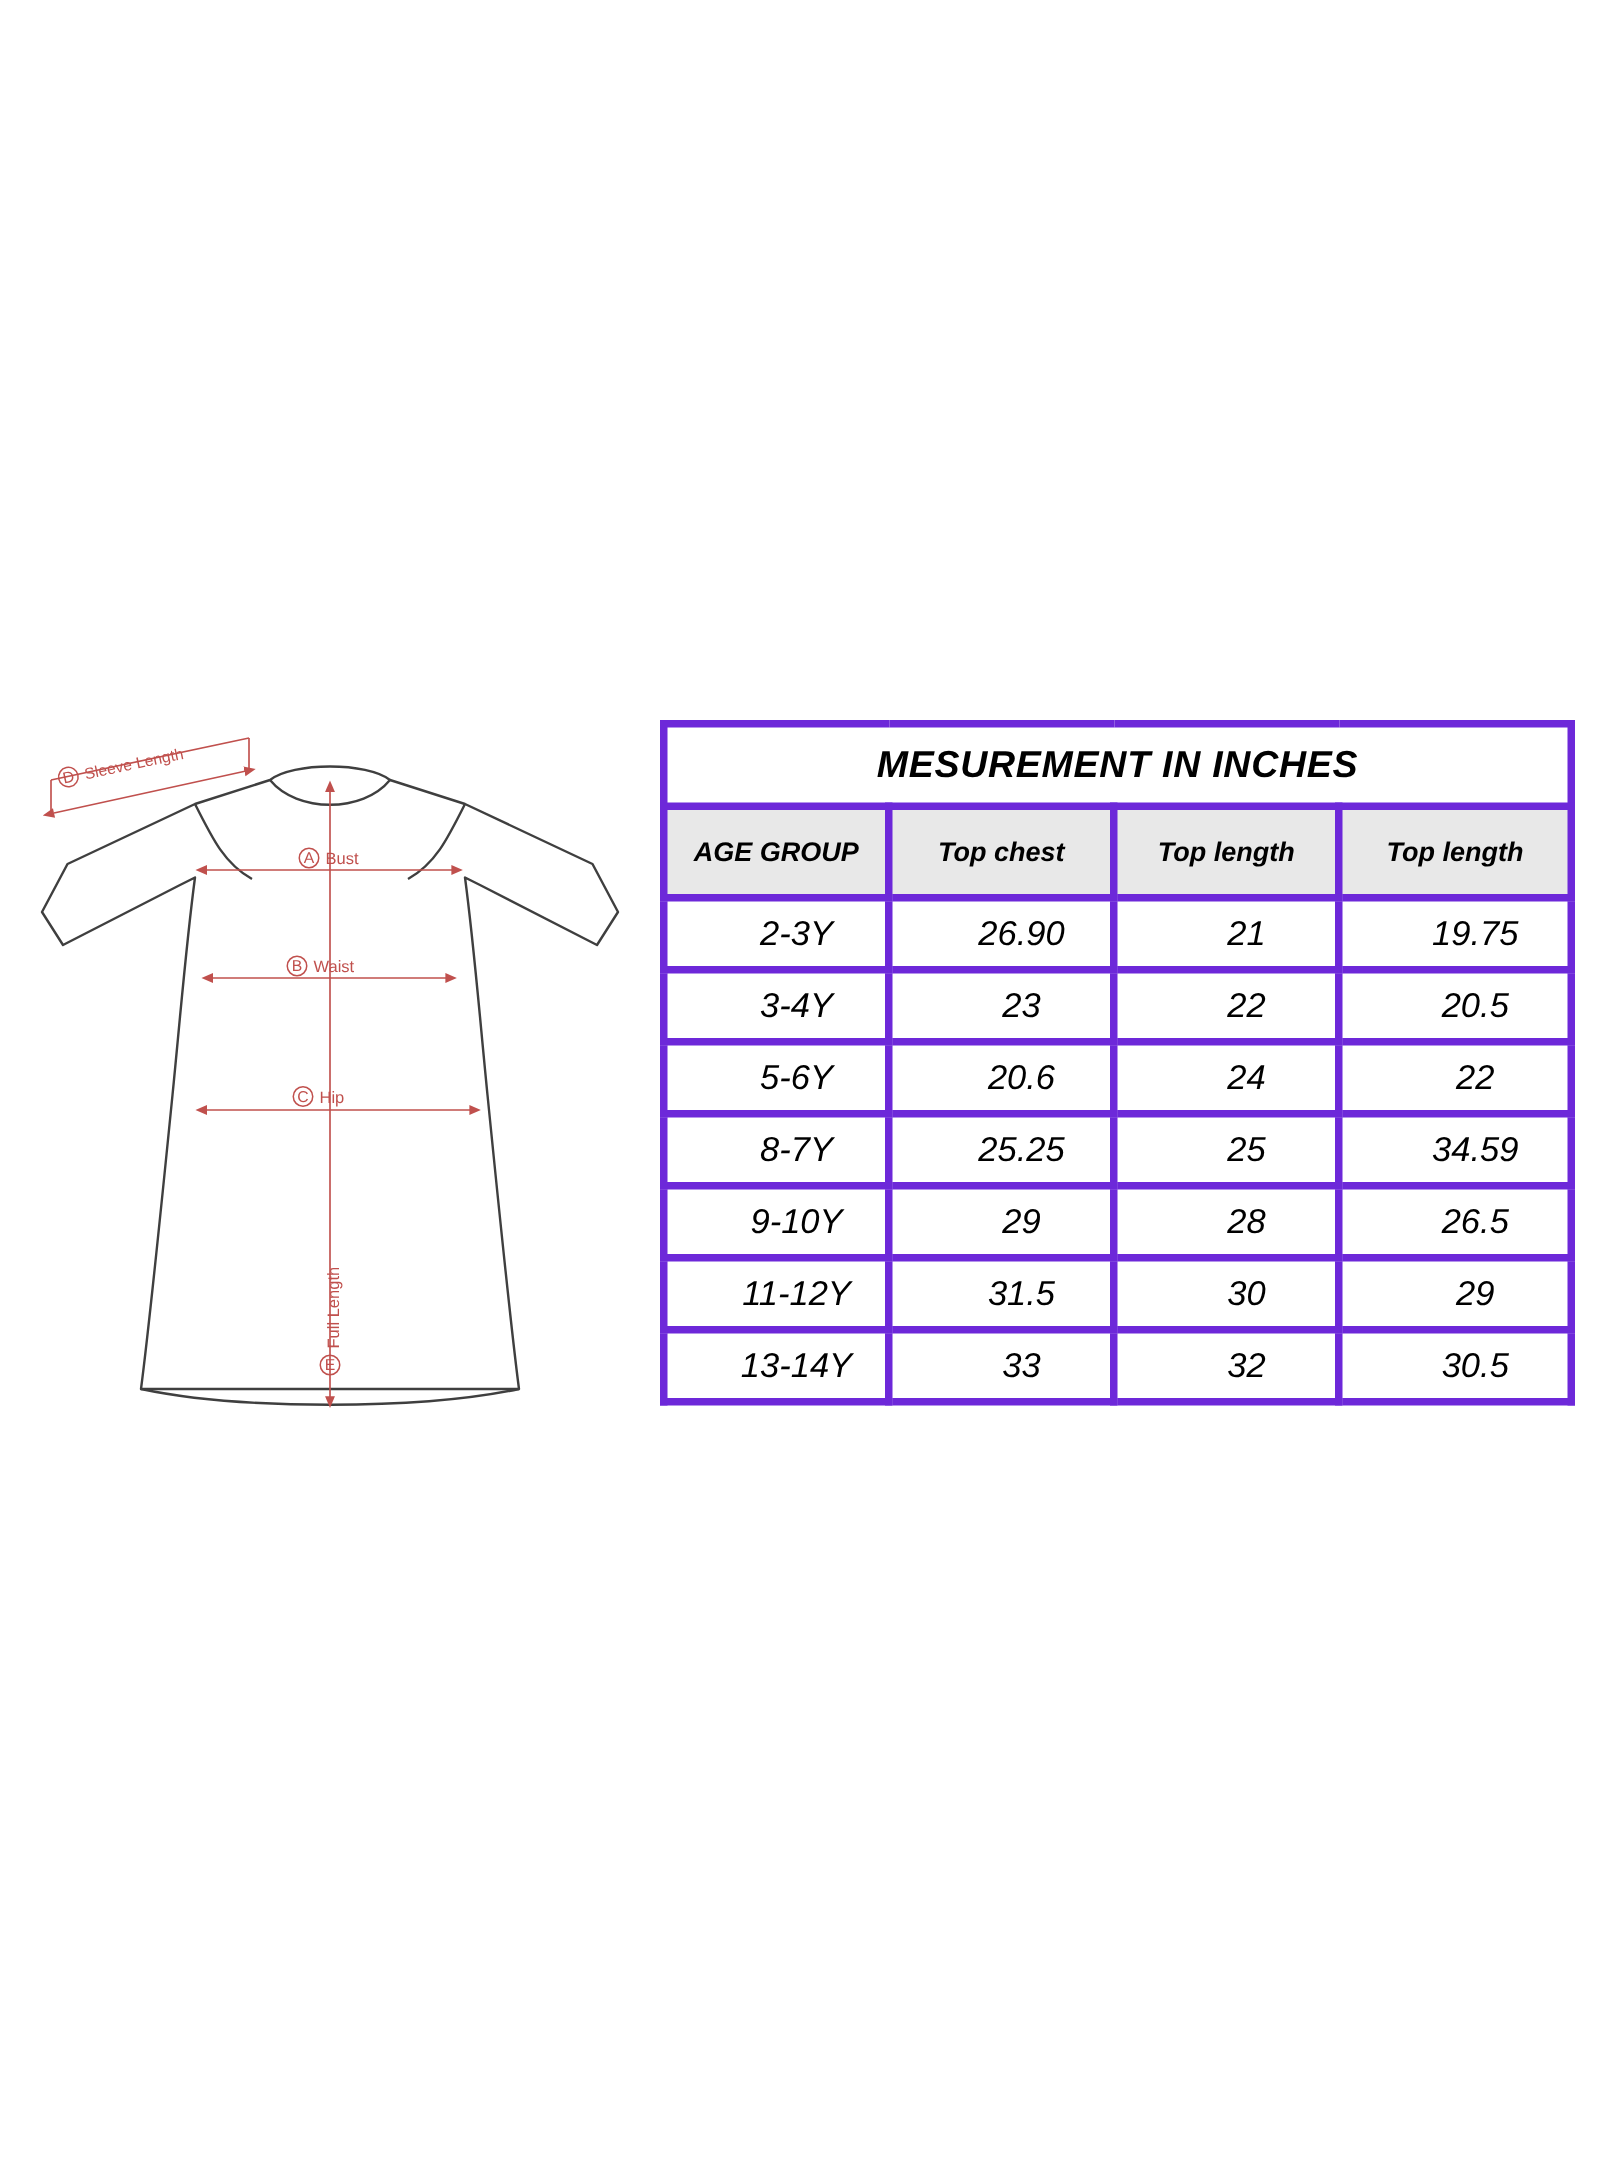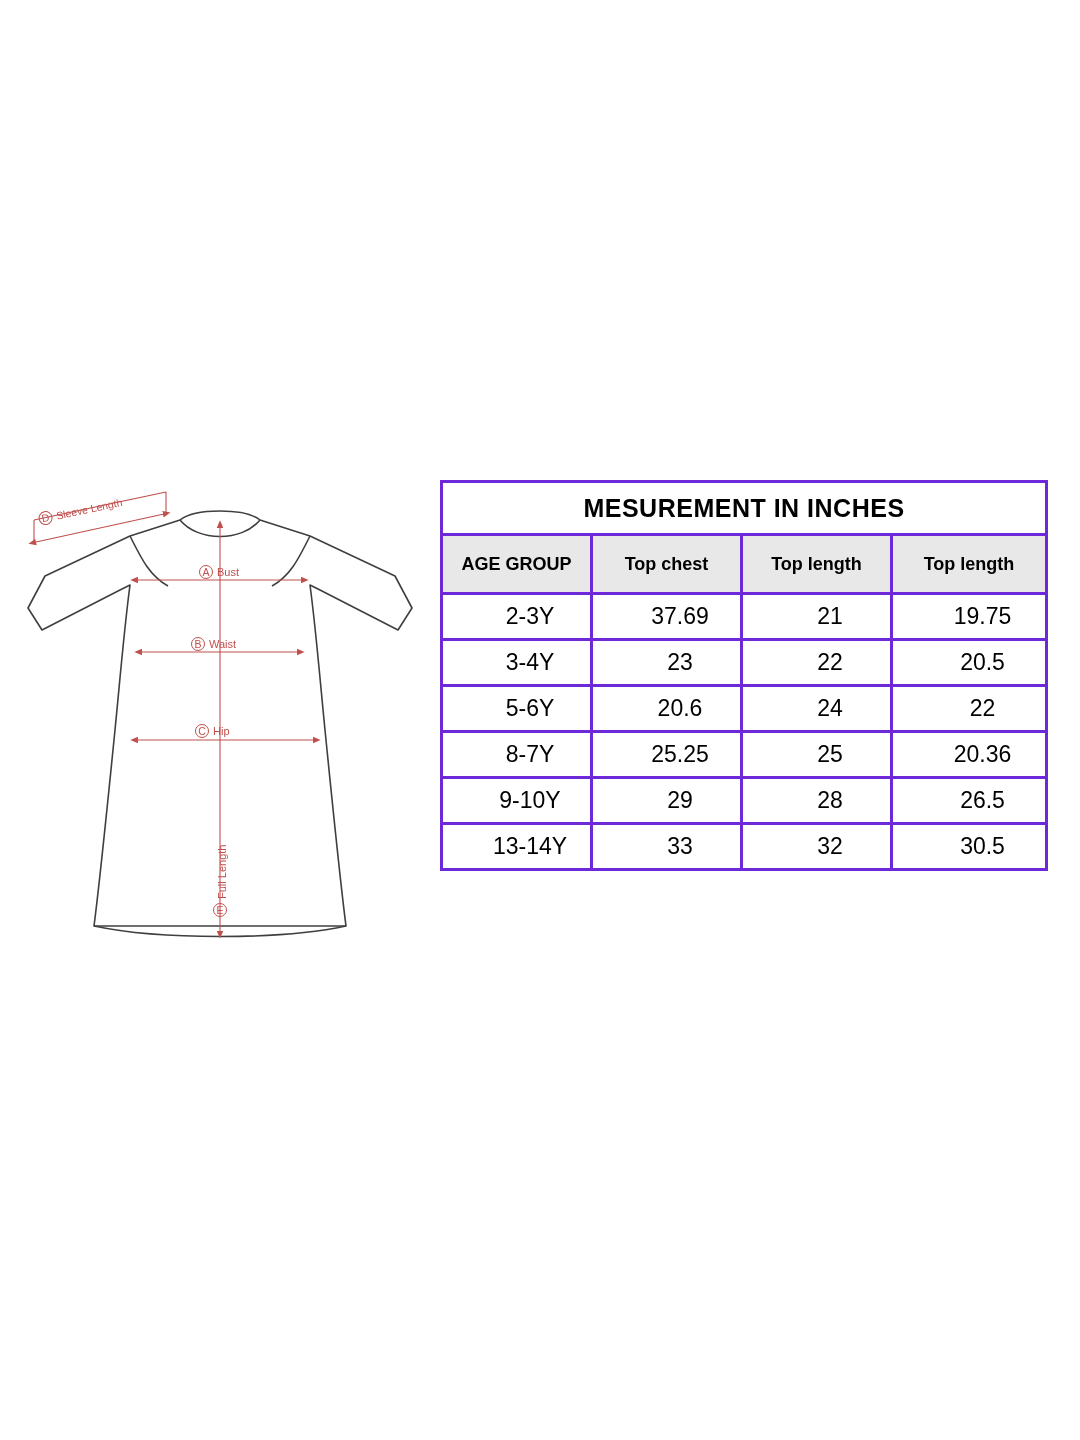--- a/index.html
+++ b/index.html
@@ -33,24 +33,25 @@
   
   #size-table {
     position: absolute;
     left: 440px;
     top: 480px;
     width: 605px;
     border-collapse: collapse;
     table-layout: fixed;
   }
   #size-table td, #size-table th {
-    border: 3px solid #6d28d9;
+    border: 5px solid #6d28d9;
     text-align: center;
     vertical-align: middle;
     font-family: "Liberation Sans", sans-serif;
+    font-style: italic;
   }
   #size-table .title-cell {
     font-size: 25px;
     font-weight: bold;
     height: 48px;
     letter-spacing: 0.5px;
   }
   #size-table thead.head-row th {
     background: #e8e8e8;
     font-size: 18px;
@@ -181,48 +182,54 @@
     <tr>
       <th>AGE GROUP</th>
       <th>Top chest</th>
       <th>Top length</th>
       <th>Top length</th>
     </tr>
   </thead>
   <tbody>
     <tr>
       <td>2-3Y</td>
-      <td>37.69</td>
+      <td>26.90</td>
       <td>21</td>
       <td>19.75</td>
     </tr>
     <tr>
       <td>3-4Y</td>
       <td>23</td>
       <td>22</td>
       <td>20.5</td>
     </tr>
     <tr>
       <td>5-6Y</td>
       <td>20.6</td>
       <td>24</td>
       <td>22</td>
     </tr>
     <tr>
       <td>8-7Y</td>
       <td>25.25</td>
       <td>25</td>
-      <td>20.36</td>
+      <td>34.59</td>
     </tr>
     <tr>
       <td>9-10Y</td>
       <td>29</td>
       <td>28</td>
       <td>26.5</td>
     </tr>
     <tr>
+      <td>11-12Y</td>
+      <td>31.5</td>
+      <td>30</td>
+      <td>29</td>
+    </tr>
+    <tr>
       <td>13-14Y</td>
       <td>33</td>
       <td>32</td>
       <td>30.5</td>
     </tr>
   </tbody>
 </table>
 
 </body></html>

